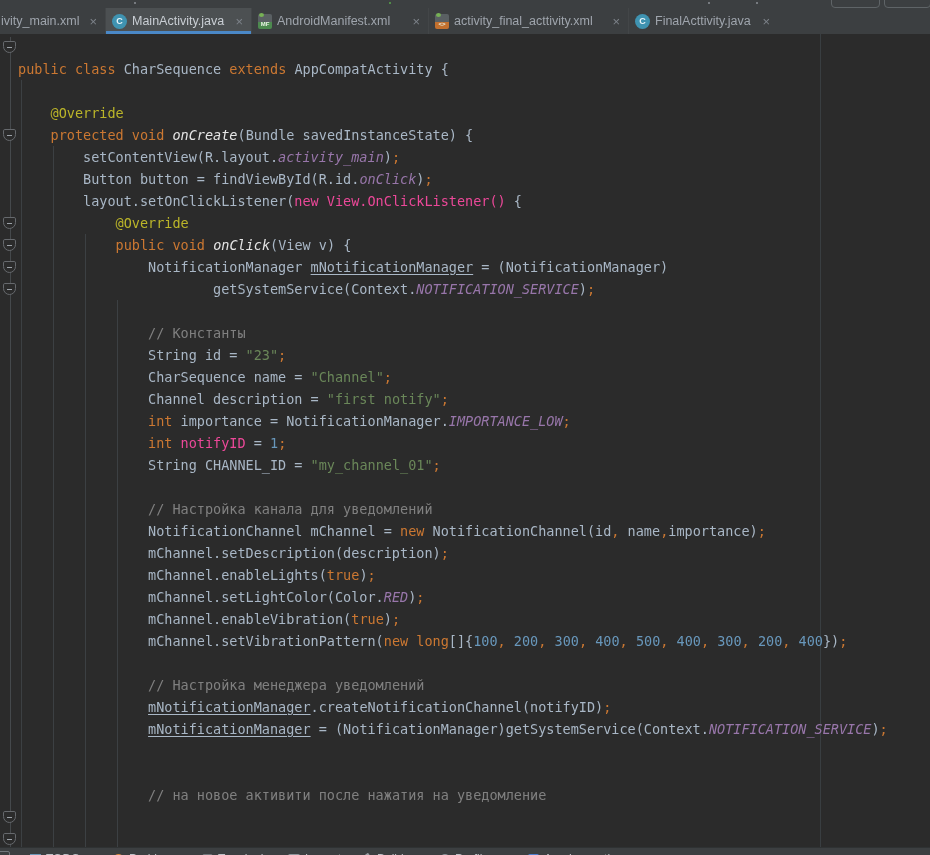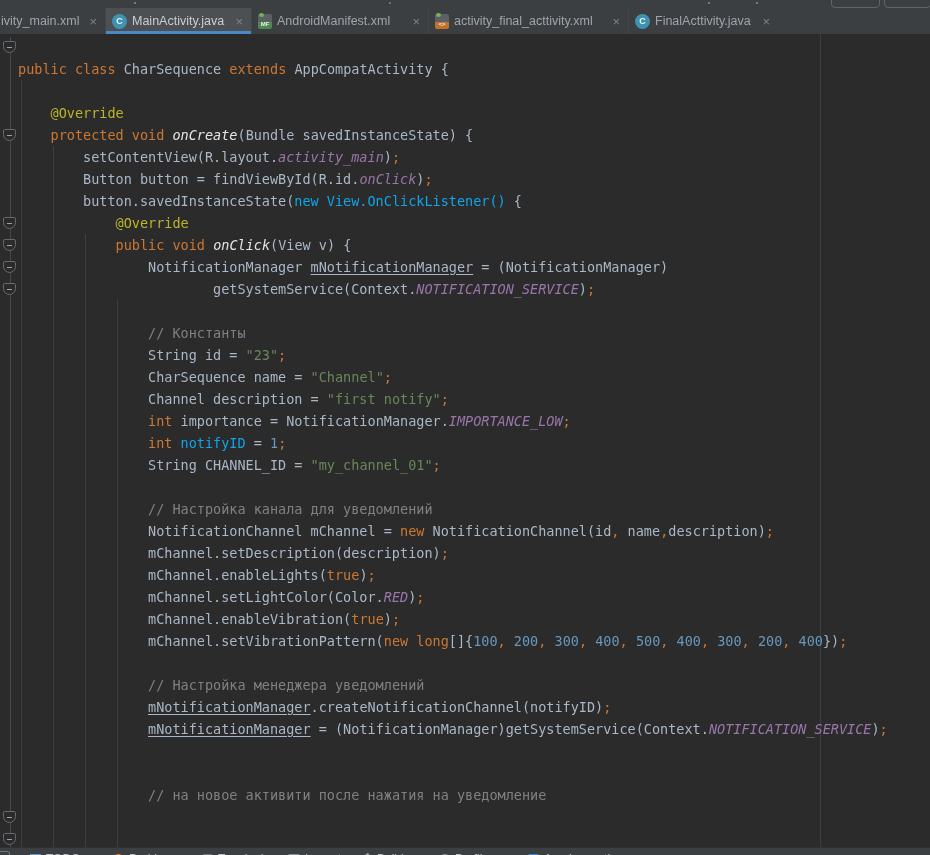--- a/index.html
+++ b/index.html
@@ -39,21 +39,21 @@
         border:1px solid #66696d;border-radius:2px 2px 7px 7px;}
   .fold::after{content:"";position:absolute;left:3px;right:3px;top:5px;height:1px;background:#9ba1a7;}
   .code{position:absolute;left:18px;top:24px;font:13.5px/22px "DejaVu Sans Mono",monospace;color:#a9b7c6;}
   .line{height:22px;white-space:pre;}
   .tk-k{color:#cc7832;}
   .tk-a{color:#bbb529;}
   .tk-m{color:#e5e5e5;font-style:italic;}
   .tk-s{color:#6a8759;}
   .tk-n{color:#6897bb;}
   .tk-c{color:#9876aa;font-style:italic;}
-  .tk-g{color:#0ea5e9;}
+  .tk-g{color:#ec4899;}
   .tk-x{color:#808080;}
   .tk-u{text-decoration:underline;text-underline-offset:2px;}
   
   .statusbar{position:absolute;top:847px;left:0;width:930px;height:26px;background:#3c3f41;
              border-top:1px solid #2f3233;}
   .sitem{position:absolute;top:4px;display:flex;align-items:center;gap:5px;color:#bdc1c7;font-size:12px;}
   .corner-icon{position:absolute;left:-3px;top:3px;width:11px;height:11px;border:1px solid #72777c;border-radius:2px;}
   .sic{flex:0 0 auto;position:relative;}
   .ic-todo{width:11px;height:10px;background:repeating-linear-gradient(#6d98b8 0 2px,transparent 2px 4px);}
   .ic-problems{width:11px;height:11px;border-radius:50%;background:#d98b43;}
@@ -135,36 +135,36 @@
         <div class="fold" style="top: 777px;"></div>
         <div class="fold" style="top: 799px;"></div>
       </div>
     <div class="code" id="code">
         <div class="line"><span class="tk-k">public</span><span class="tk-p"> </span><span class="tk-k">class</span><span class="tk-p"> CharSequence </span><span class="tk-k">extends</span><span class="tk-p"> AppCompatActivity {</span></div>
         <div class="line"></div>
         <div class="line"><span class="tk-p">    </span><span class="tk-a">@Override</span></div>
         <div class="line"><span class="tk-p">    </span><span class="tk-k">protected</span><span class="tk-p"> </span><span class="tk-k">void</span><span class="tk-p"> </span><span class="tk-m">onCreate</span><span class="tk-p">(Bundle savedInstanceState) {</span></div>
         <div class="line"><span class="tk-p">        setContentView(R.layout.</span><span class="tk-c">activity_main</span><span class="tk-p">)</span><span class="tk-k">;</span></div>
         <div class="line"><span class="tk-p">        Button button = findViewById(R.id.</span><span class="tk-c">onClick</span><span class="tk-p">)</span><span class="tk-k">;</span></div>
-        <div class="line"><span class="tk-p">        button.savedInstanceState(</span><span class="tk-g">new View.OnClickListener()</span><span class="tk-p"> {</span></div>
+        <div class="line"><span class="tk-p">        layout.setOnClickListener(</span><span class="tk-g">new View.OnClickListener()</span><span class="tk-p"> {</span></div>
         <div class="line"><span class="tk-p">            </span><span class="tk-a">@Override</span></div>
         <div class="line"><span class="tk-p">            </span><span class="tk-k">public</span><span class="tk-p"> </span><span class="tk-k">void</span><span class="tk-p"> </span><span class="tk-m">onClick</span><span class="tk-p">(View v) {</span></div>
         <div class="line"><span class="tk-p">                NotificationManager </span><span class="tk-u">mNotificationManager</span><span class="tk-p"> = (NotificationManager)</span></div>
         <div class="line"><span class="tk-p">                        getSystemService(Context.</span><span class="tk-c">NOTIFICATION_SERVICE</span><span class="tk-p">)</span><span class="tk-k">;</span></div>
         <div class="line"></div>
         <div class="line"><span class="tk-p">                </span><span class="tk-x">// Константы</span></div>
         <div class="line"><span class="tk-p">                String id = </span><span class="tk-s">"23"</span><span class="tk-k">;</span></div>
         <div class="line"><span class="tk-p">                CharSequence name = </span><span class="tk-s">"Channel"</span><span class="tk-k">;</span></div>
         <div class="line"><span class="tk-p">                Channel description = </span><span class="tk-s">"first notify"</span><span class="tk-k">;</span></div>
         <div class="line"><span class="tk-p">                </span><span class="tk-k">int</span><span class="tk-p"> importance = NotificationManager.</span><span class="tk-c">IMPORTANCE_LOW</span><span class="tk-k">;</span></div>
         <div class="line"><span class="tk-p">                </span><span class="tk-k">int</span><span class="tk-p"> </span><span class="tk-g">notifyID</span><span class="tk-p"> = </span><span class="tk-n">1</span><span class="tk-k">;</span></div>
         <div class="line"><span class="tk-p">                String CHANNEL_ID = </span><span class="tk-s">"my_channel_01"</span><span class="tk-k">;</span></div>
         <div class="line"></div>
         <div class="line"><span class="tk-p">                </span><span class="tk-x">// Настройка канала для уведомлений</span></div>
-        <div class="line"><span class="tk-p">                NotificationChannel mChannel = </span><span class="tk-k">new</span><span class="tk-p"> NotificationChannel(id</span><span class="tk-k">,</span><span class="tk-p"> name</span><span class="tk-k">,</span><span class="tk-p">description)</span><span class="tk-k">;</span></div>
+        <div class="line"><span class="tk-p">                NotificationChannel mChannel = </span><span class="tk-k">new</span><span class="tk-p"> NotificationChannel(id</span><span class="tk-k">,</span><span class="tk-p"> name</span><span class="tk-k">,</span><span class="tk-p">importance)</span><span class="tk-k">;</span></div>
         <div class="line"><span class="tk-p">                mChannel.setDescription(description)</span><span class="tk-k">;</span></div>
         <div class="line"><span class="tk-p">                mChannel.enableLights(</span><span class="tk-k">true</span><span class="tk-p">)</span><span class="tk-k">;</span></div>
         <div class="line"><span class="tk-p">                mChannel.setLightColor(Color.</span><span class="tk-c">RED</span><span class="tk-p">)</span><span class="tk-k">;</span></div>
         <div class="line"><span class="tk-p">                mChannel.enableVibration(</span><span class="tk-k">true</span><span class="tk-p">)</span><span class="tk-k">;</span></div>
         <div class="line"><span class="tk-p">                mChannel.setVibrationPattern(</span><span class="tk-k">new</span><span class="tk-p"> </span><span class="tk-k">long</span><span class="tk-p">[]{</span><span class="tk-n">100</span><span class="tk-k">,</span><span class="tk-p"> </span><span class="tk-n">200</span><span class="tk-k">,</span><span class="tk-p"> </span><span class="tk-n">300</span><span class="tk-k">,</span><span class="tk-p"> </span><span class="tk-n">400</span><span class="tk-k">,</span><span class="tk-p"> </span><span class="tk-n">500</span><span class="tk-k">,</span><span class="tk-p"> </span><span class="tk-n">400</span><span class="tk-k">,</span><span class="tk-p"> </span><span class="tk-n">300</span><span class="tk-k">,</span><span class="tk-p"> </span><span class="tk-n">200</span><span class="tk-k">,</span><span class="tk-p"> </span><span class="tk-n">400</span><span class="tk-p">})</span><span class="tk-k">;</span></div>
         <div class="line"></div>
         <div class="line"><span class="tk-p">                </span><span class="tk-x">// Настройка менеджера уведомлений</span></div>
         <div class="line"><span class="tk-p">                </span><span class="tk-u">mNotificationManager</span><span class="tk-p">.createNotificationChannel(notifyID)</span><span class="tk-k">;</span></div>
         <div class="line"><span class="tk-p">                </span><span class="tk-u">mNotificationManager</span><span class="tk-p"> = (NotificationManager)getSystemService(Context.</span><span class="tk-c">NOTIFICATION_SERVICE</span><span class="tk-p">)</span><span class="tk-k">;</span></div>
         <div class="line"></div>

